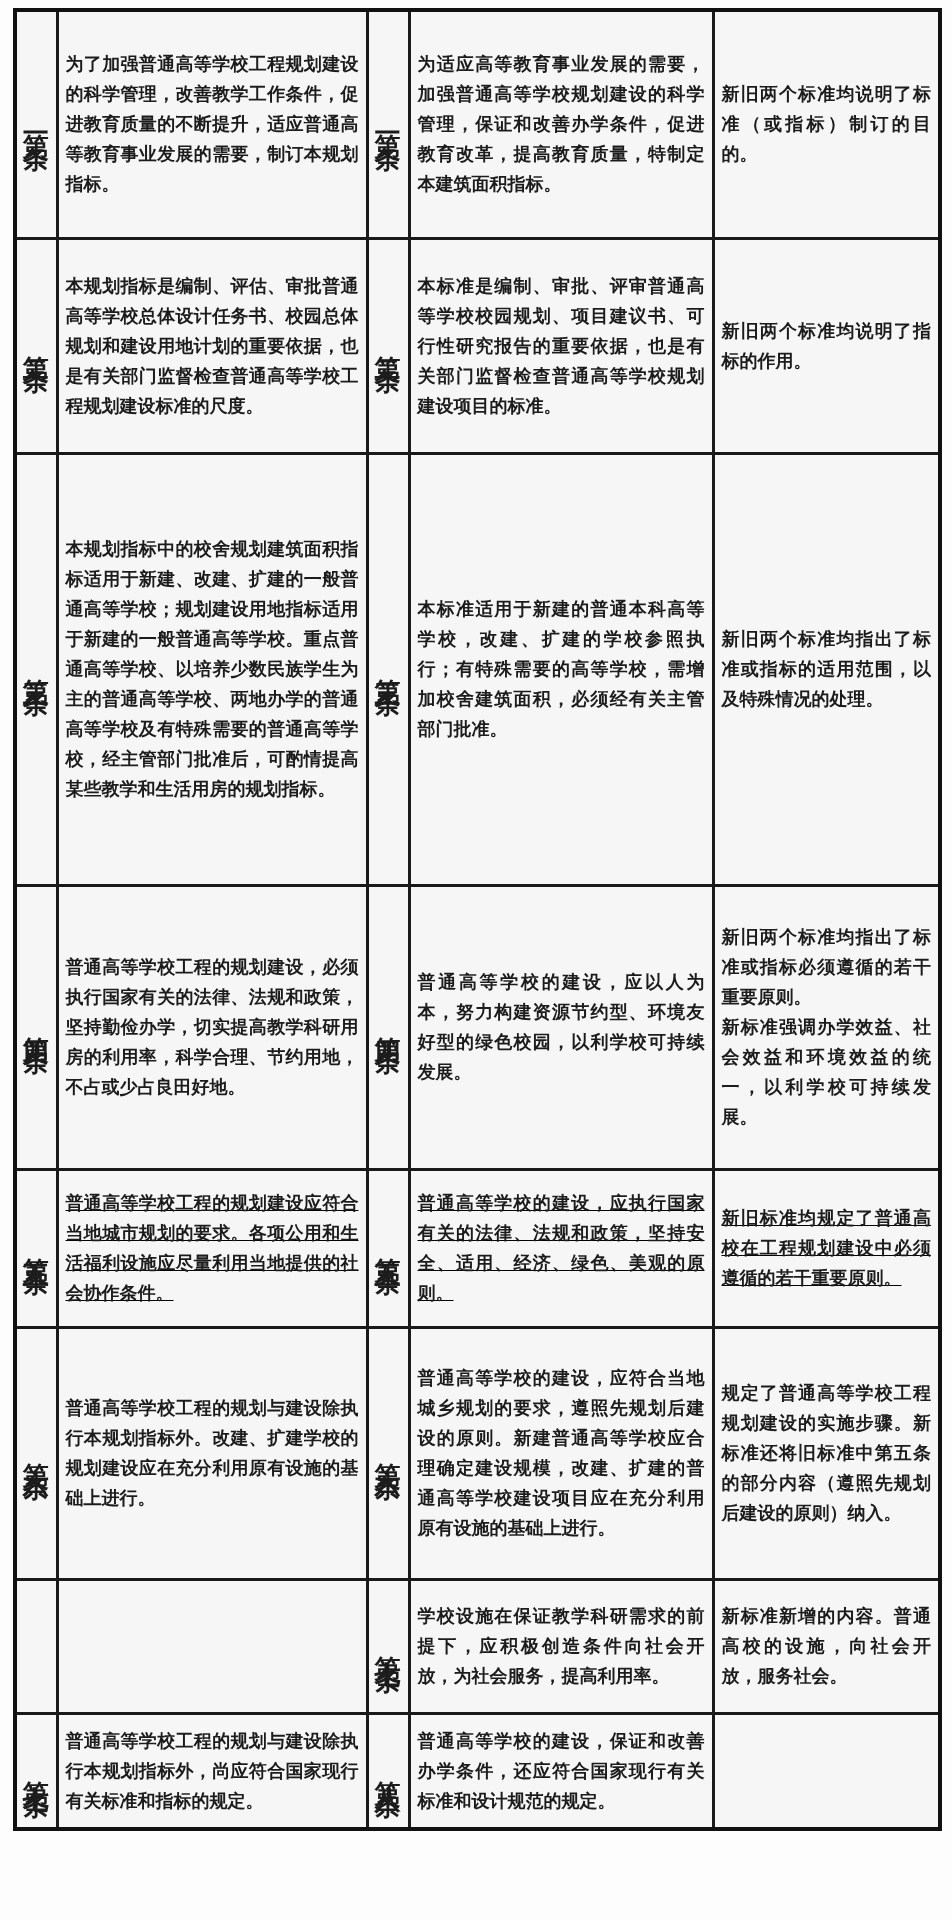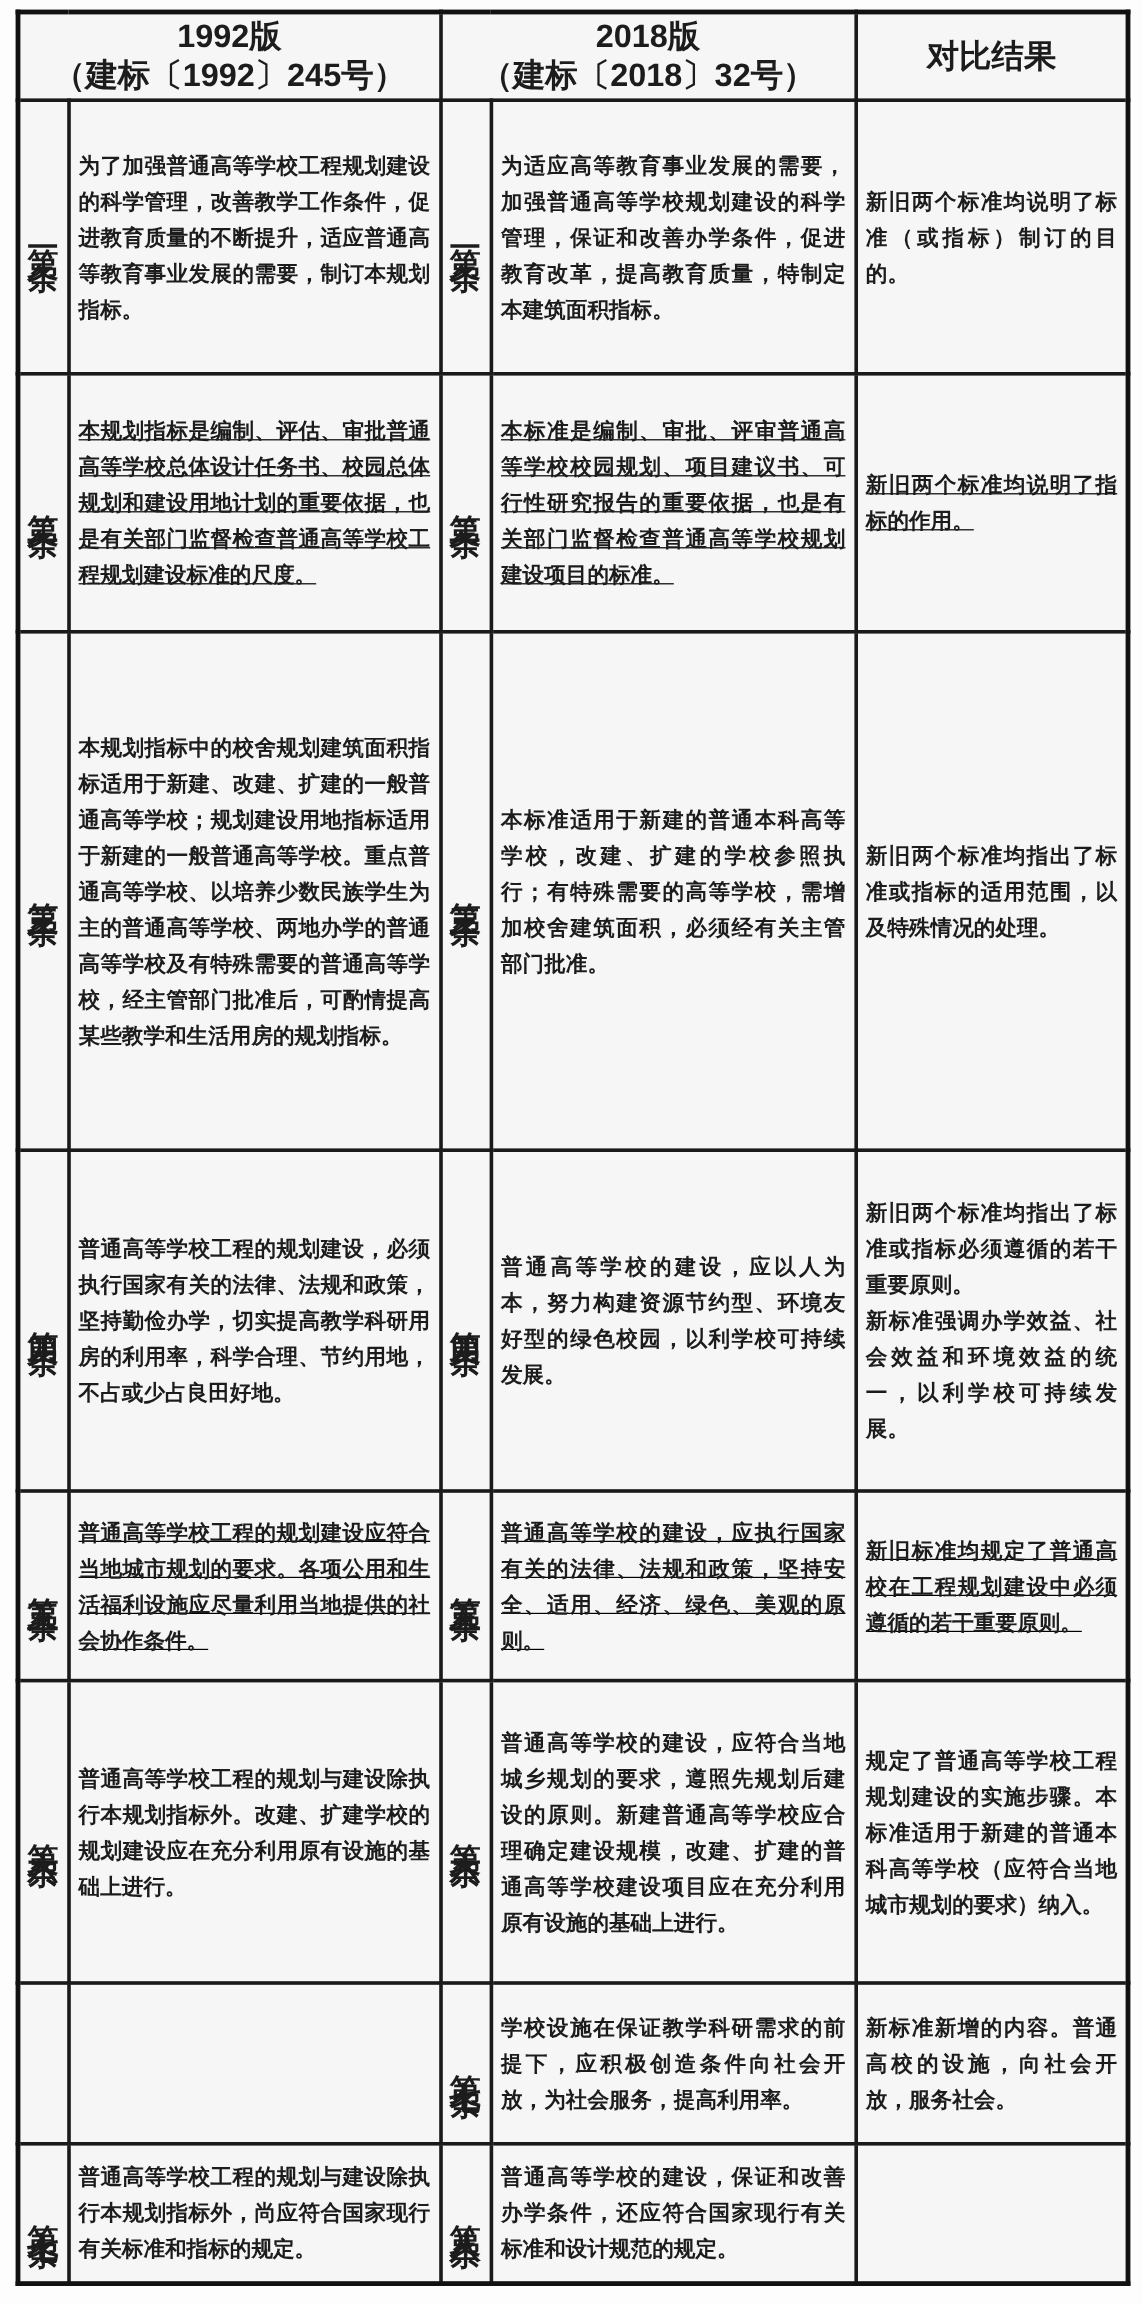--- a/index.html
+++ b/index.html
@@ -58,21 +58,21 @@
     writing-mode: vertical-rl;
     text-orientation: upright;
     font-size: 26px;
     line-height: 34px;
     letter-spacing: 6px;
     font-weight: bold;
     display: inline-block;
   }
   tr.hrow  { height: 66px; }
   tr.r1 { height: 228px; }
-  tr.r2 { height: 215px; text-decoration: underline; }
+  tr.r2 { height: 215px; }
   tr.r3 { height: 432px; }
   tr.r4 { height: 284px; }
   tr.r5 { height: 158px; text-decoration: underline; }
   tr.r6 { height: 252px; }
   tr.r7 { height: 134px; margin-top: 28px; }
   tr.r8 { height: 116px; margin-top: 12px; }
 </style>
 </head>
 <body>
 
@@ -80,27 +80,20 @@
   <table class="cmp">
     <colgroup>
       <col style="width:42px">
       <col style="width:310px">
       <col style="width:42px">
       <col style="width:304px">
       <col style="width:227px">
     </colgroup>
 
     <tbody>
-        <tr class="hrow">
-      <th class="hdr" colspan="2">1992版
-（建标〔1992〕245号）</th>
-      <th class="hdr sec" colspan="2">2018版
-（建标〔2018〕32号）</th>
-      <th class="hdr sec">对比结果</th>
-    </tr>
 
     <tr class="r1">
       <td class="labelc"><span class="vlabel">第一条</span></td>
       <td class="content">为了加强普通高等学校工程规划建设的科学管理，改善教学工作条件，促进教育质量的不断提升，适应普通高等教育事业发展的需要，制订本规划指标。</td>
       <td class="labelc sec"><span class="vlabel">第一条</span></td>
       <td class="content">为适应高等教育事业发展的需要，加强普通高等学校规划建设的科学管理，保证和改善办学条件，促进教育改革，提高教育质量，特制定本建筑面积指标。</td>
       <td class="content sec">新旧两个标准均说明了标准（或指标）制订的目的。</td>
     </tr>
 
     <tr class="r2">
@@ -134,21 +127,21 @@
       <td class="labelc sec"><span class="vlabel">第五条</span></td>
       <td class="content">普通高等学校的建设，应执行国家有关的法律、法规和政策，坚持安全、适用、经济、绿色、美观的原则。</td>
       <td class="content sec">新旧标准均规定了普通高校在工程规划建设中必须遵循的若干重要原则。</td>
     </tr>
 
     <tr class="r6">
       <td class="labelc"><span class="vlabel">第六条</span></td>
       <td class="content">普通高等学校工程的规划与建设除执行本规划指标外。改建、扩建学校的规划建设应在充分利用原有设施的基础上进行。</td>
       <td class="labelc sec"><span class="vlabel">第六条</span></td>
       <td class="content">普通高等学校的建设，应符合当地城乡规划的要求，遵照先规划后建设的原则。新建普通高等学校应合理确定建设规模，改建、扩建的普通高等学校建设项目应在充分利用原有设施的基础上进行。</td>
-      <td class="content sec">规定了普通高等学校工程规划建设的实施步骤。本标准适用于新建的普通本科高等学校（应符合当地城市规划的要求）纳入。</td>
+      <td class="content sec">规定了普通高等学校工程规划建设的实施步骤。新标准还将旧标准中第五条的部分内容（遵照先规划后建设的原则）纳入。</td>
     </tr>
 
     <tr class="r7">
       <td class="labelc"><span class="vlabel"></span></td>
       <td class="content"></td>
       <td class="labelc sec"><span class="vlabel">第七条</span></td>
       <td class="content">学校设施在保证教学科研需求的前提下，应积极创造条件向社会开放，为社会服务，提高利用率。</td>
       <td class="content sec">新标准新增的内容。普通高校的设施，向社会开放，服务社会。</td>
     </tr>
 

